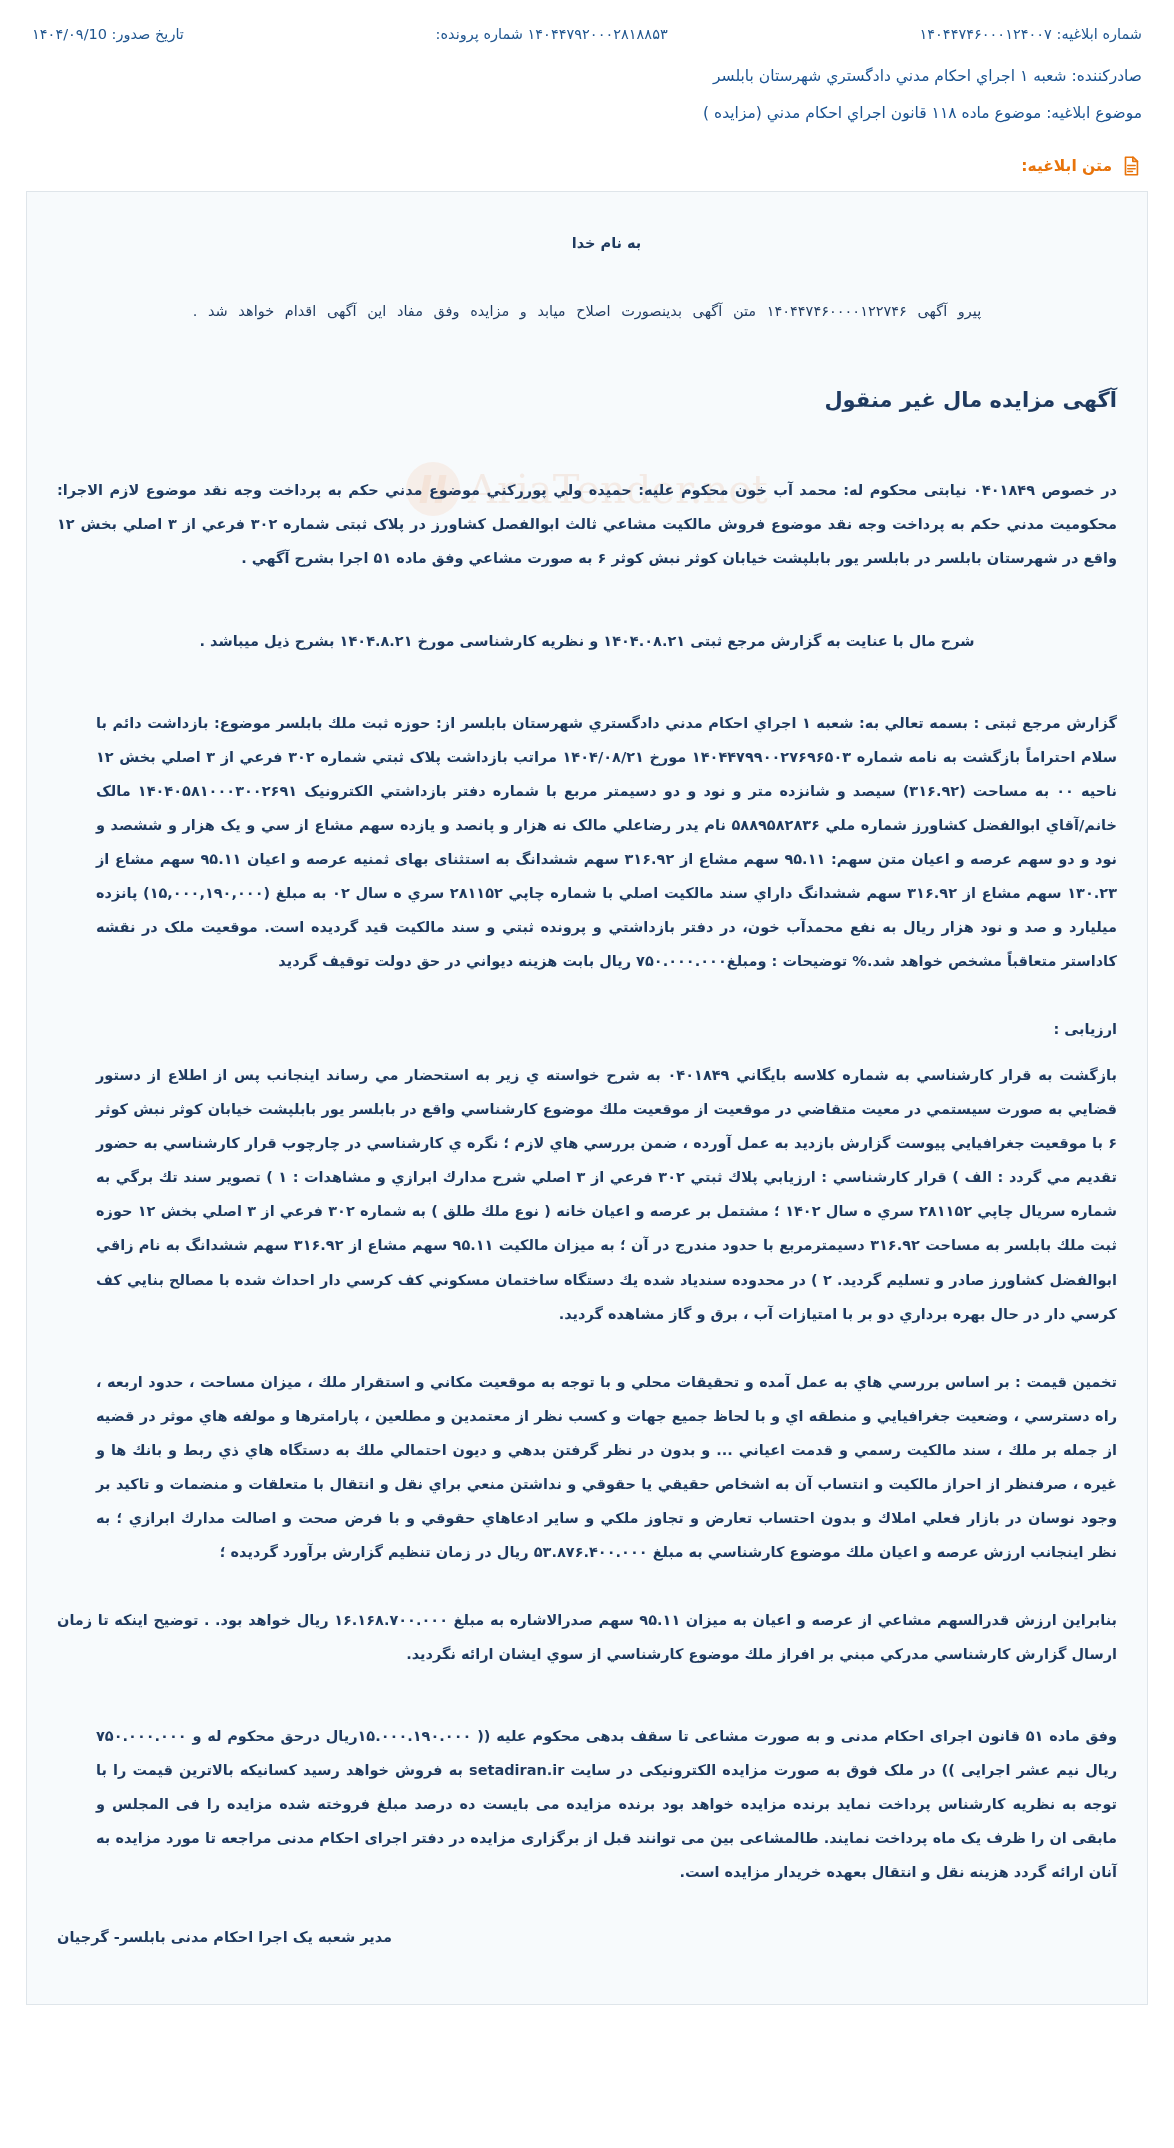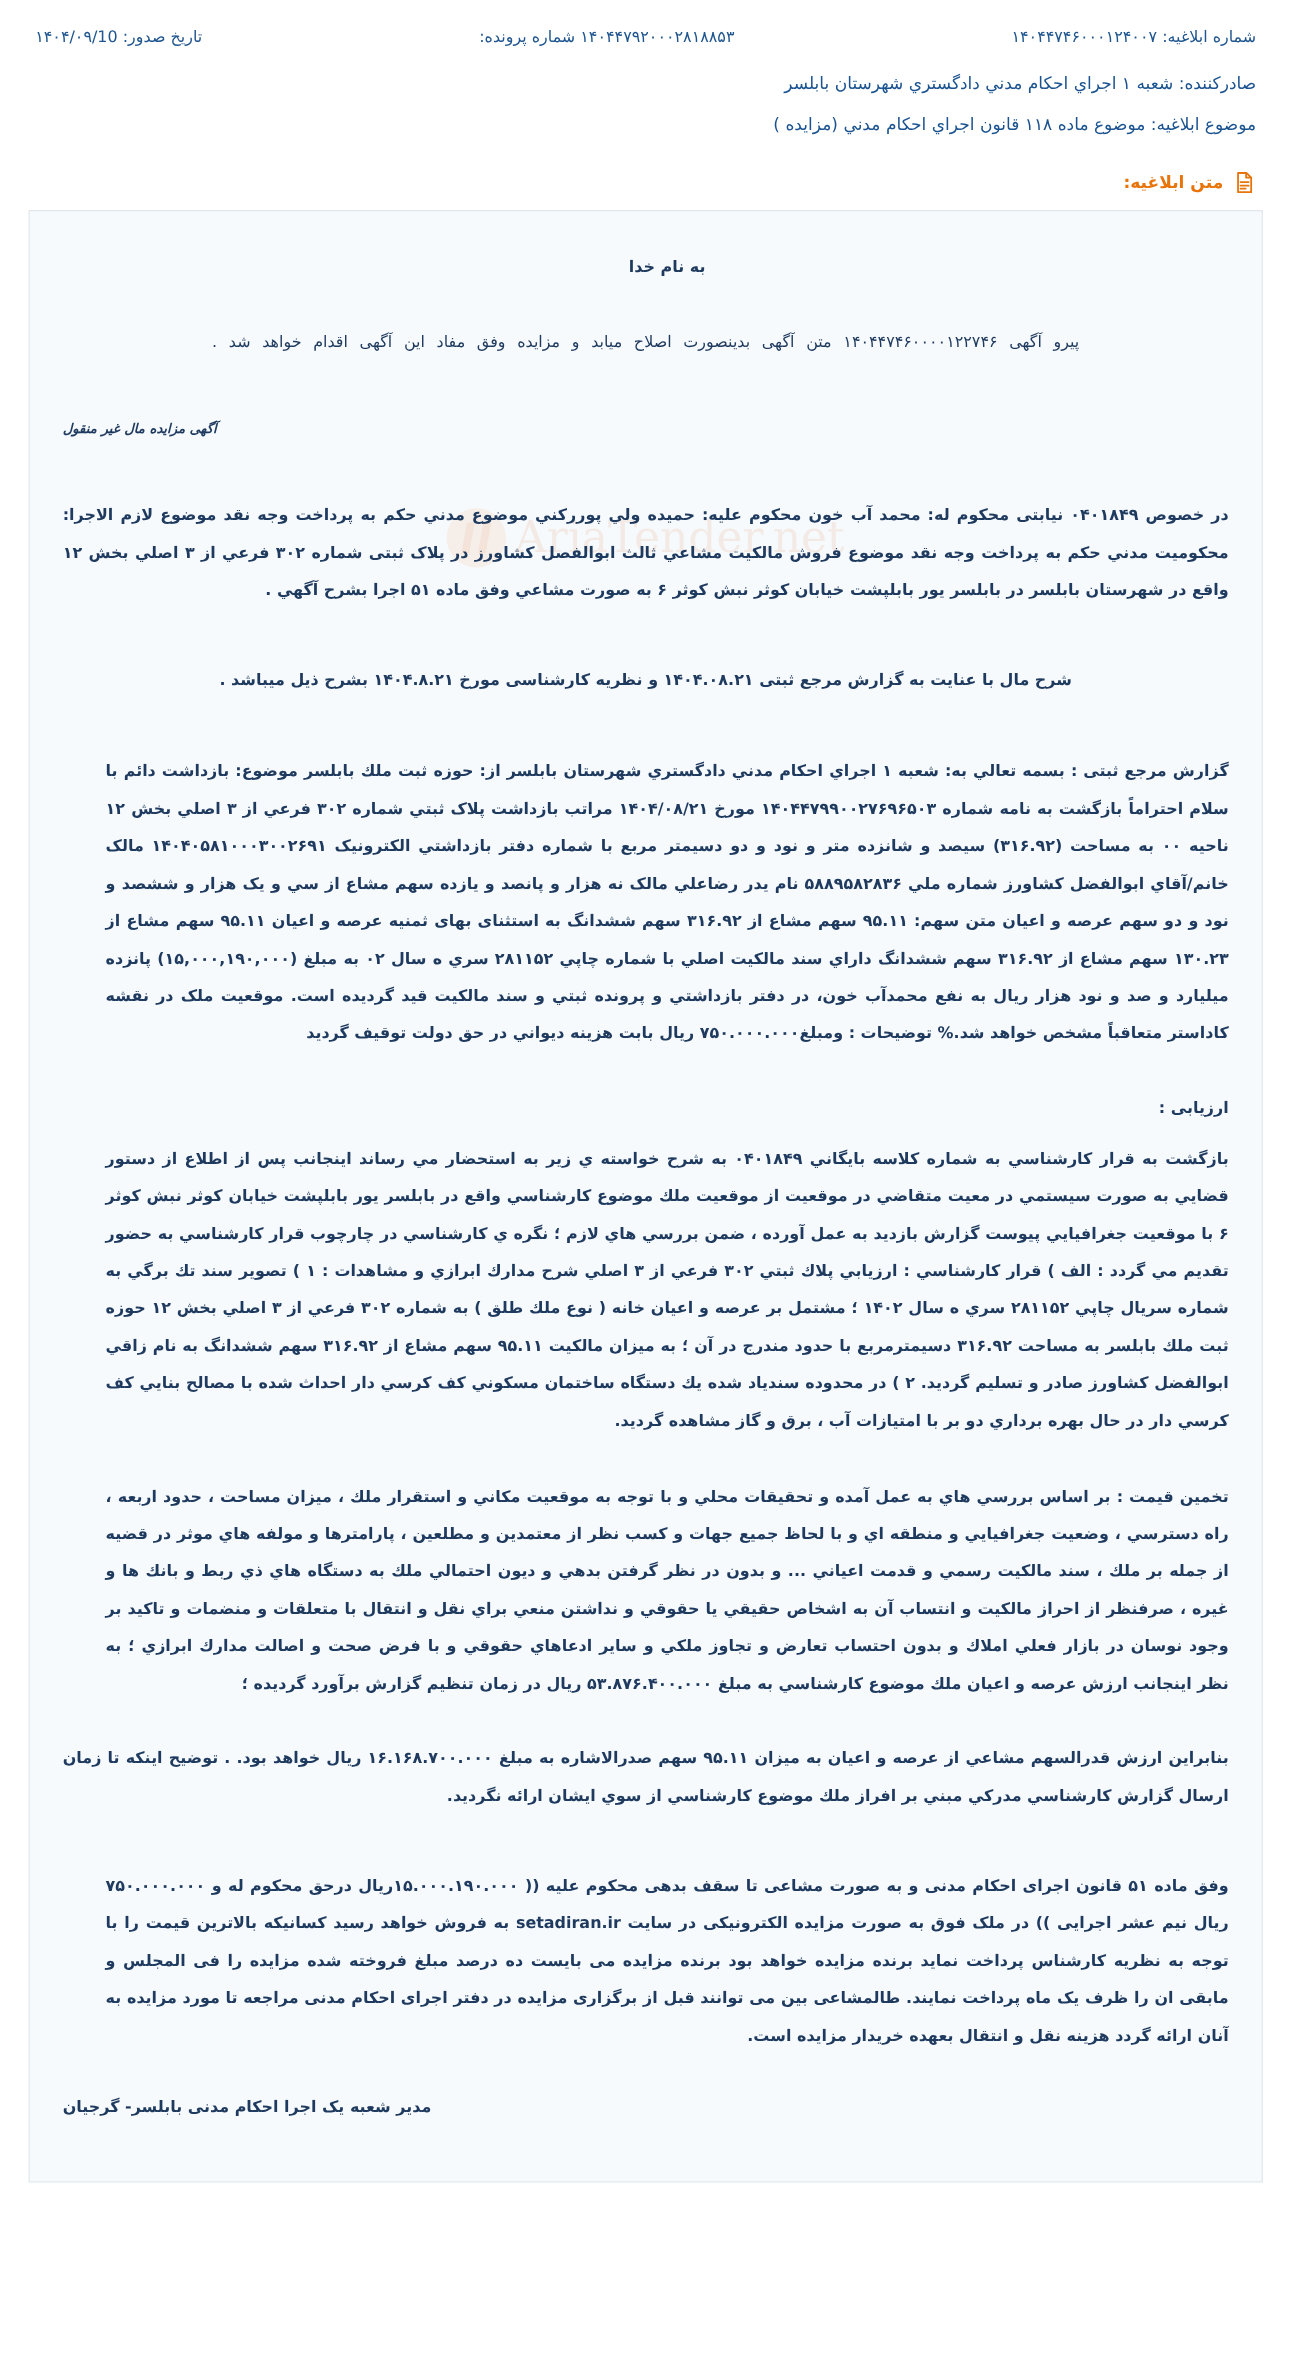--- a/index.html
+++ b/index.html
@@ -119,24 +119,23 @@
     color: #1f3a5f;
     margin: 0 0 20px 0;
   }
   .p.center { text-align: center; }
   .p.bold { font-weight: bold; }
   .p.rightonly { }
   .gap-lg { margin-bottom: 34px; margin-left: 39px; }
   .gap-xl { margin-bottom: 48px; }
   .gap-sm { margin-bottom: 12px; }
   .center-head {
-    text-align: left;
+    text-align: right;
     font-weight: bold;
-    font-size: 12px;
-    font-style: italic;
+    font-size: 21px;
   }
   .wide { word-spacing: 6px; }
   .signoff {
     margin-top: 40px;
     text-align: left;
     font-size: 14.5px;
     font-weight: bold;
   }
 </style>
 </head>

